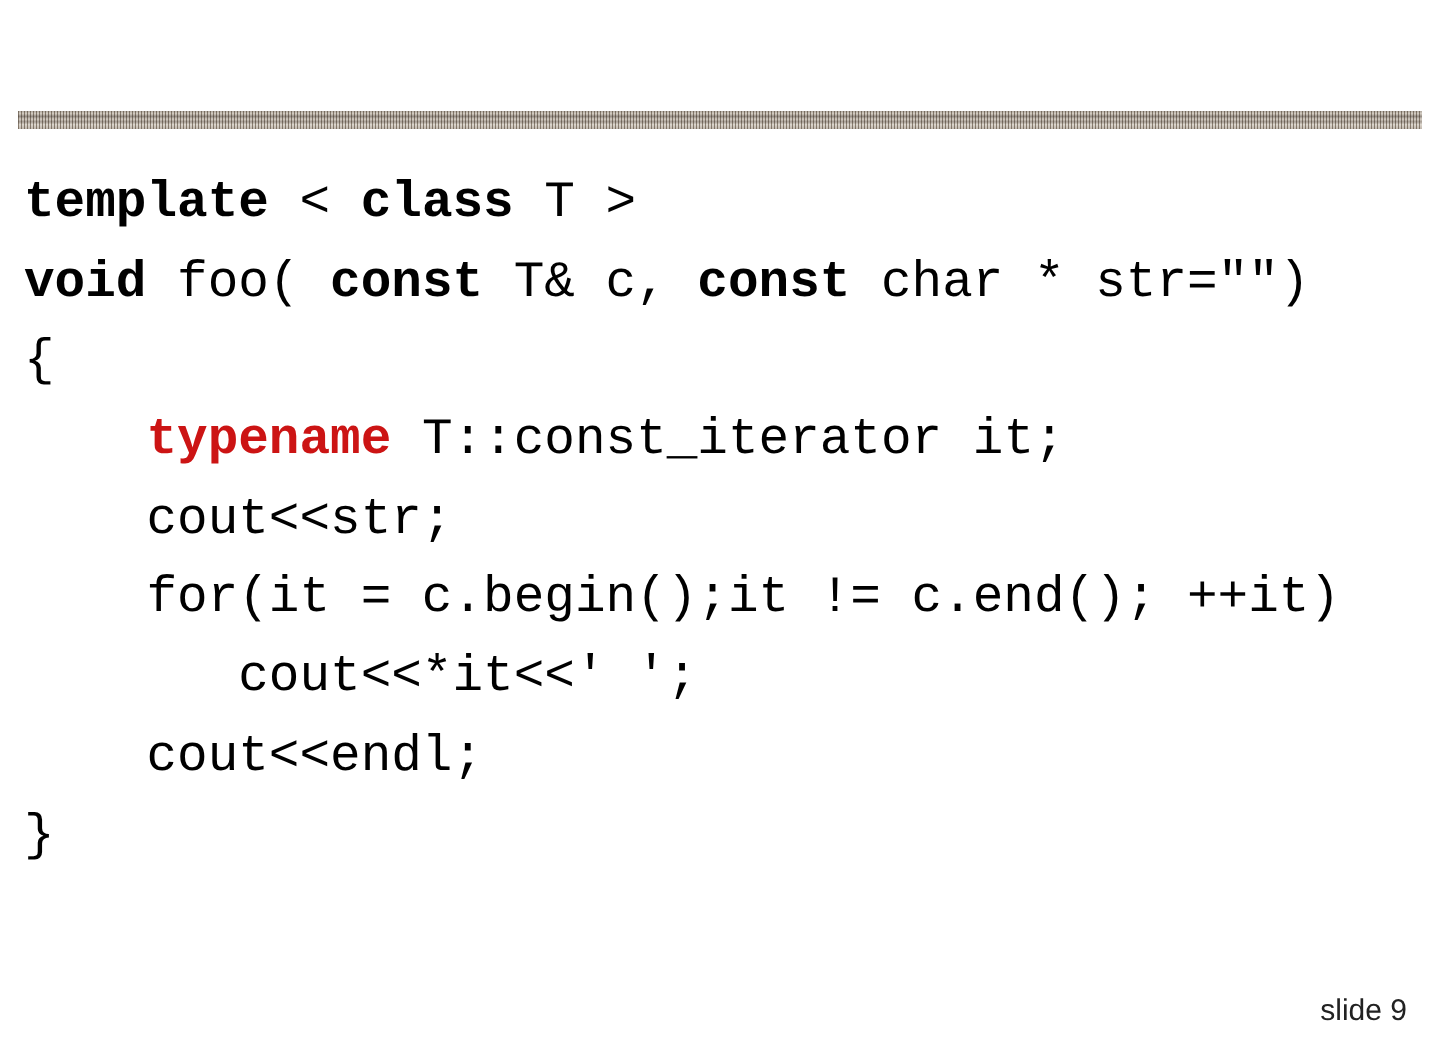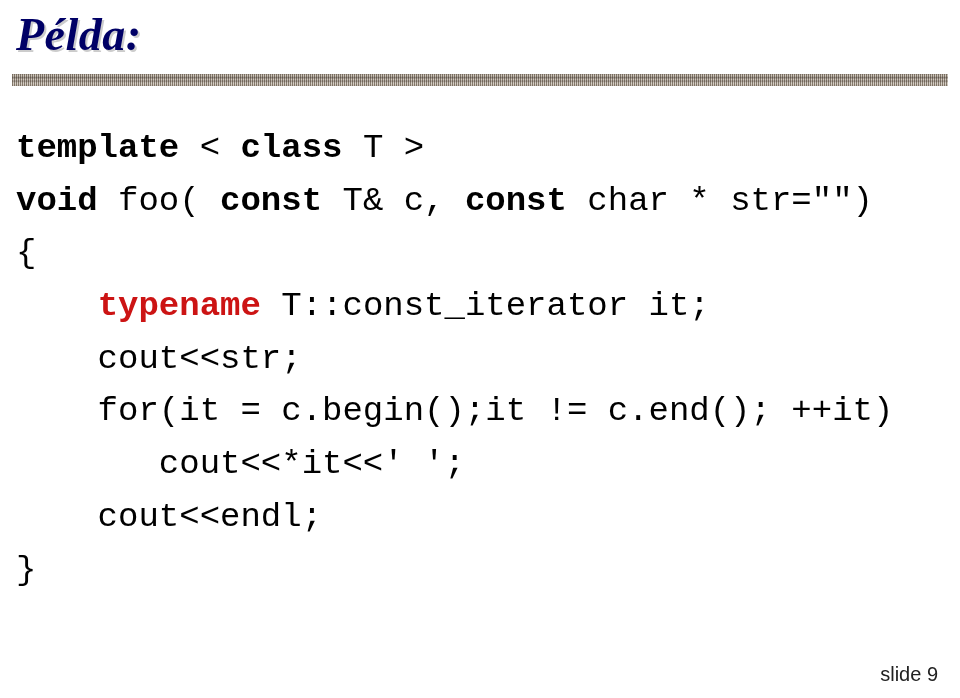--- a/index.html
+++ b/index.html
@@ -37,21 +37,21 @@
     background:
       repeating-linear-gradient(90deg,
         #958a7d 0 1px, transparent 1px 2px),
       linear-gradient(0deg,
         #b9afa4 0%, #d8d1c7 25%, #9e948a 40%, #cfc7bd 55%, #8a8178 70%, #d0c8bd 85%, #a89f94 100%);
     background-blend-mode: multiply;
     opacity: 0.9;
   }
   .code {
     position: absolute;
-    top: 122px;
+    top: 110px;
     left: 16px;
     font-family: "Courier New", Courier, monospace;
     font-size: 34px;
     line-height: 1.55;
     white-space: pre;
     color: #000000;
   }
   .kw { font-weight: bold; }
   .red { color: #cc1414; font-weight: bold; }
   .footer {
@@ -61,21 +61,20 @@
     font-family: Arial, Helvetica, sans-serif;
     font-size: 20px;
     color: #222222;
   }
 </style>
 </head>
 <body>
 
 <div class="page">
 
-  <div class="title">Példa:</div>
 
   <div class="divider"></div>
 
   <div class="code"><span class="kw">template</span><span> &lt; </span><span class="kw">class</span><span> T &gt;</span>
 <span class="kw">void</span><span> foo( </span><span class="kw">const</span><span> T&amp; c, </span><span class="kw">const</span><span> char * str="")</span>
 <span>{</span>
 <span>    </span><span class="red">typename</span><span> T::const_iterator it;</span>
 <span>    cout&lt;&lt;str;</span>
 <span>    for(it = c.begin();it != c.end(); ++it)</span>
 <span>       cout&lt;&lt;*it&lt;&lt;' ';</span>

